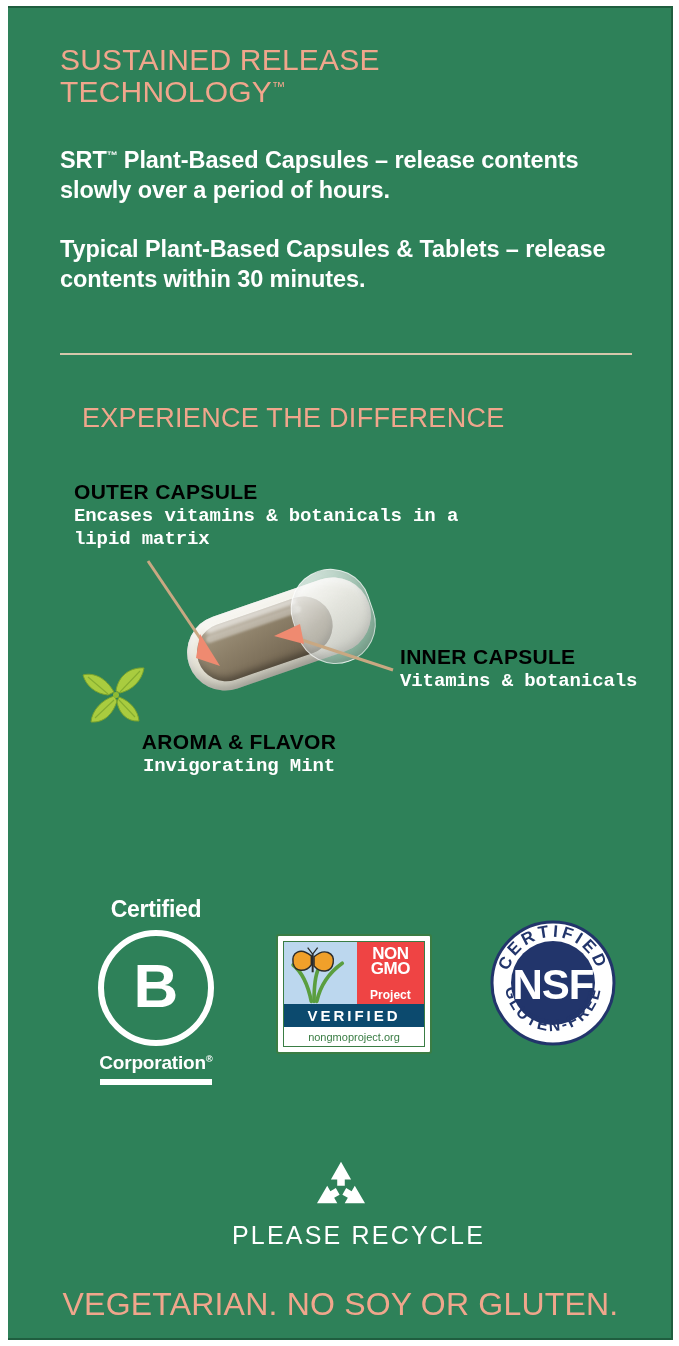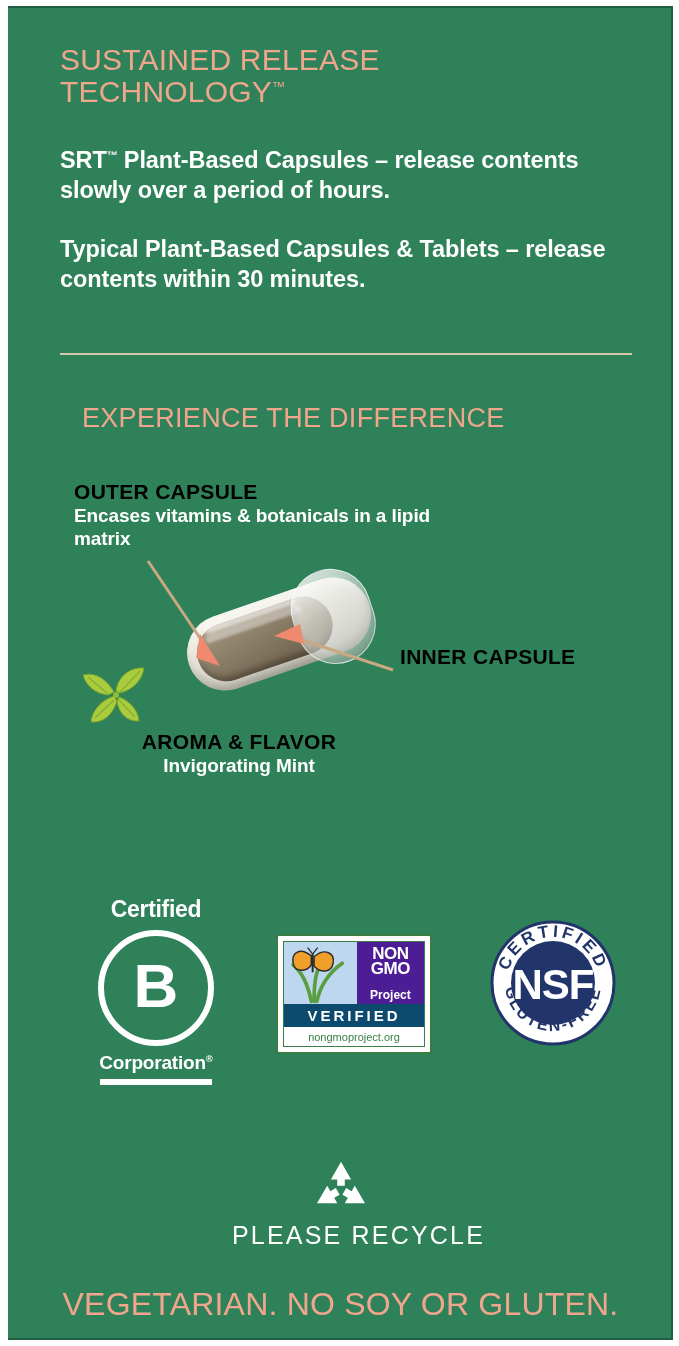--- a/index.html
+++ b/index.html
@@ -79,20 +79,21 @@
     letter-spacing:.3px;
     line-height:1.18;
     text-transform:uppercase;
   }
   .lbl-sub{
     color:#ffffff;
     font-size:19px;
     font-weight:bold;
     line-height:1.2;
     letter-spacing:-.1px;
+    font-family:Liberation Mono, monospace;
   }
   #outer-cap{position:absolute; left:66px; top:472px; width:400px;}
   #inner-cap{position:absolute; left:392px; top:637px; width:270px;}
   #aroma{position:absolute; left:66px; top:722px; width:330px;text-align:center;}
 
   
   #capsule-wrap{
     position:absolute;
     left:168px; top:558px;
     width:210px; height:130px;
@@ -222,21 +223,21 @@
     display:flex; height:60%;
   }
   #nongmo .ng-sky{
     position:relative;
     width:52%;
     background:#bcd7ee;
     overflow:hidden;
   }
   #nongmo .ng-blue{
     width:48%;
-    background:#4c1d95;
+    background:#ef4444;
     color:#ffffff;
     display:flex;
     flex-direction:column;
     align-items:center;
     justify-content:center;
     line-height:.92;
   }
   #nongmo .ng-non{font-size:17px; font-weight:bold; letter-spacing:-.5px;}
   #nongmo .ng-gmo{font-size:17px; font-weight:bold; letter-spacing:-.5px;}
   #nongmo .ng-proj{font-size:12px; font-weight:bold; margin-top:13px;}
@@ -312,20 +313,21 @@
 
     <div class="exp-title h-salmon">EXPERIENCE THE DIFFERENCE</div>
 
     <div id="outer-cap">
       <div class="lbl-head">OUTER CAPSULE</div>
       <div class="lbl-sub">Encases vitamins &amp; botanicals in a lipid matrix</div>
     </div>
 
     <div id="inner-cap">
       <div class="lbl-head">INNER CAPSULE</div>
+      <div class="lbl-sub">Vitamins &amp; botanicals</div>
     </div>
 
     <div id="aroma">
       <div class="lbl-head">AROMA &amp; FLAVOR</div>
       <div class="lbl-sub">Invigorating Mint</div>
     </div>
 
     <svg id="mint" viewBox="0 0 86 74">
       <g fill="#a9cc3f" stroke="#7aa32c" stroke-width="1">
         <path d="M40 34 C32 20 20 14 9 17 C12 28 22 36 34 37 Z"></path>

